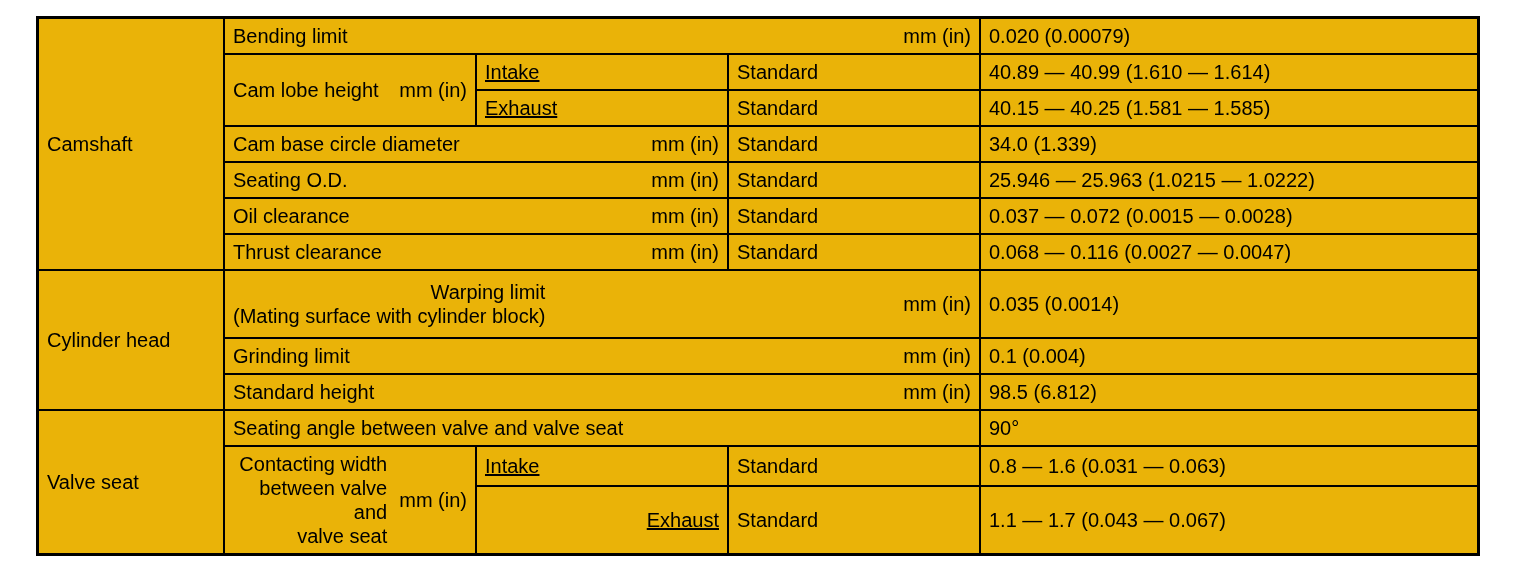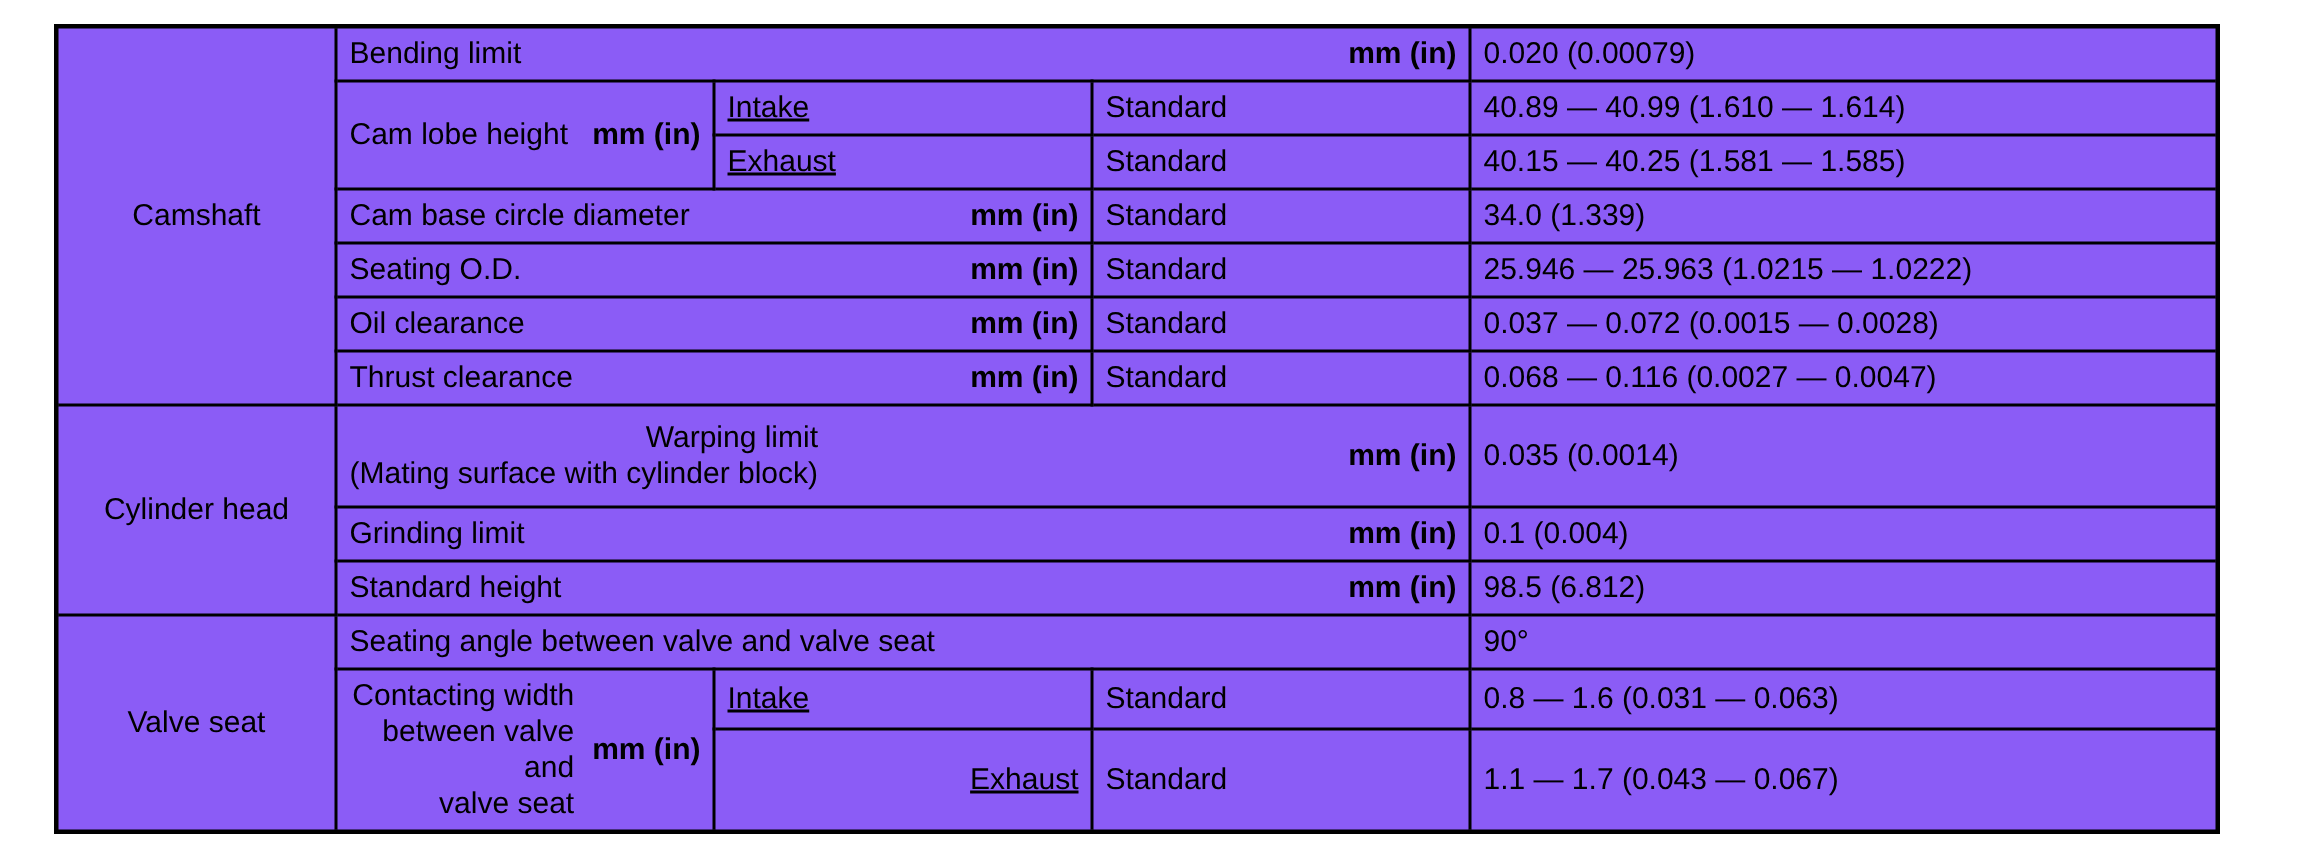--- a/index.html
+++ b/index.html
@@ -23,47 +23,45 @@
     border-collapse: collapse;
     table-layout: fixed;
     width: 1444px;
     font-size: 20px;
     line-height: 1.2;
   }
   table.spec td {
     border: 2px solid #000000;
     padding: 5px 8px;
     vertical-align: middle;
-    background: #8b5cf6;
+    background: #eab308;
   }
   
   table.spec {
     border: 3px solid #000000;
   }
   .cat {
     width: 168px;
     padding-left: 10px;
-    text-align: center;
   }
   .desc {
     
   }
   .desc-inner {
     display: flex;
     justify-content: space-between;
     align-items: flex-start;
     gap: 12px;
   }
   .desc-text {
     white-space: pre-line;
   }
   .unit-text {
     white-space: nowrap;
     align-self: center;
-    font-weight: bold;
   }
   .sub {
     width: 242px;
     text-decoration: underline;
   }
   .cond {
     width: 138px;
   }
   .value {
     width: 480px;

